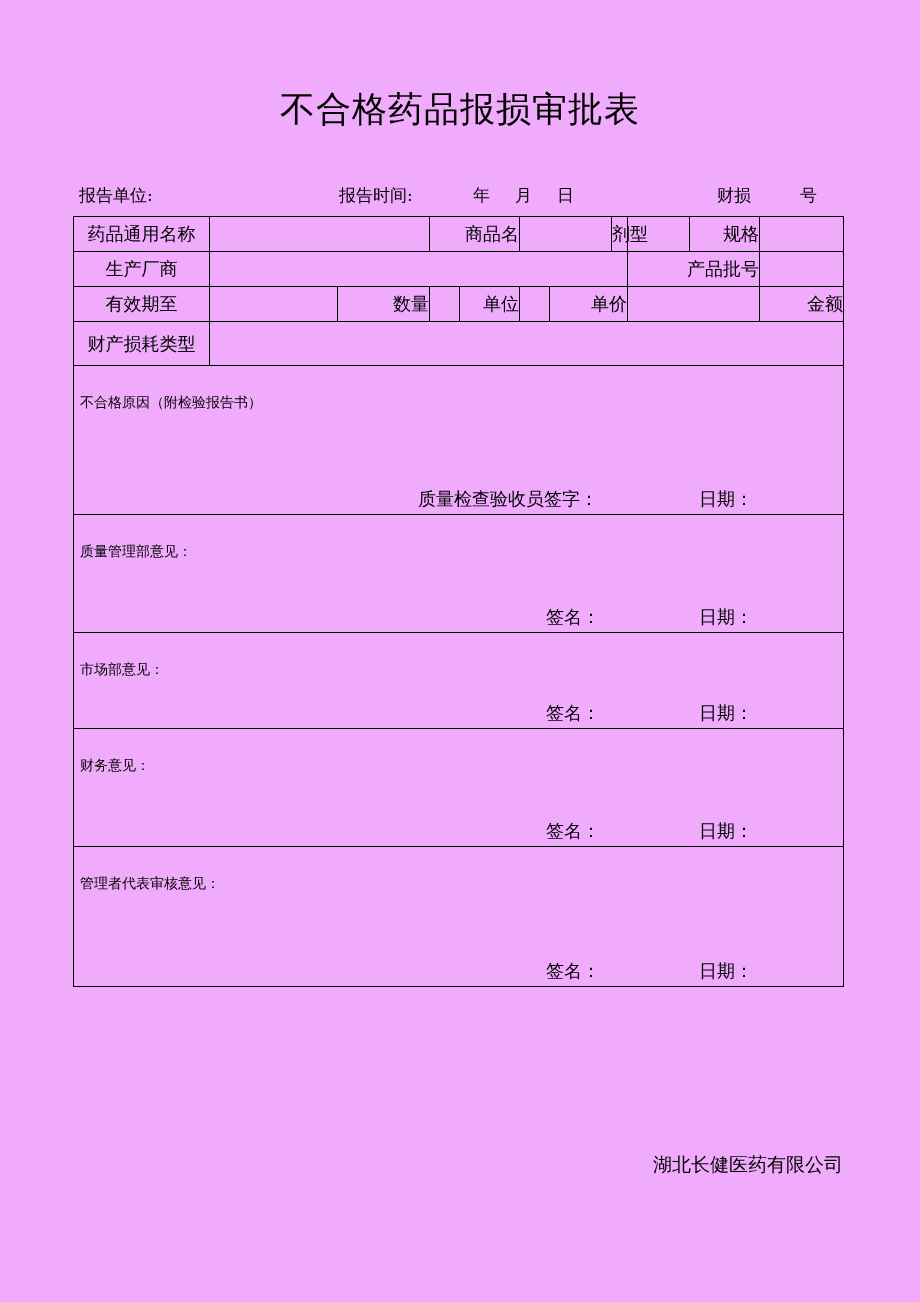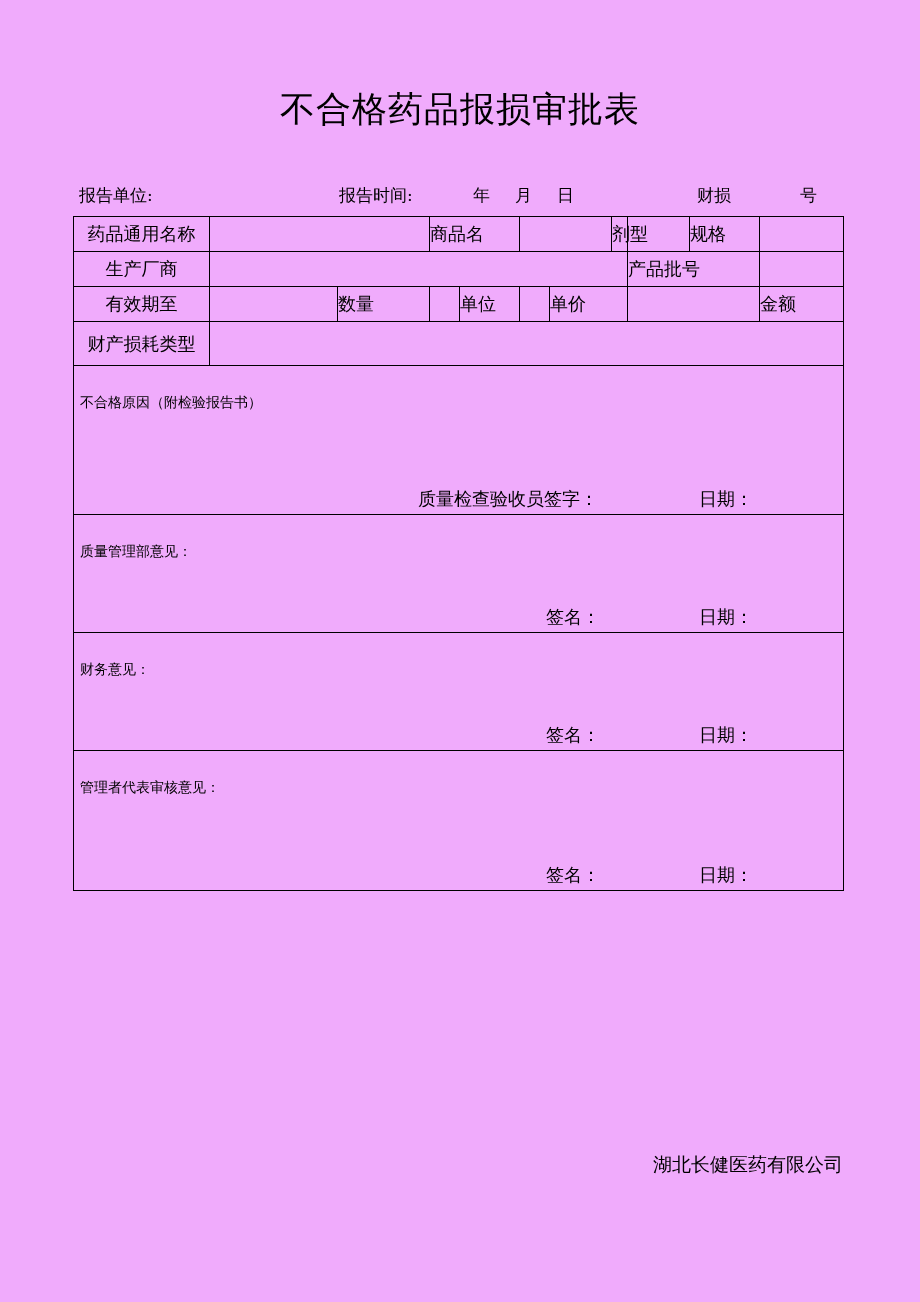--- a/index.html
+++ b/index.html
@@ -51,21 +51,21 @@
     font-size: 17px;
     line-height: 26px;
     white-space: nowrap;
   }
   .hdr-item { position: absolute; top: 0; }
   .hdr-unit   { left: 6px; }
   .hdr-time   { left: 266px; }
   .hdr-y      { left: 400px; }
   .hdr-m      { left: 442px; }
   .hdr-d      { left: 484px; }
-  .hdr-loss   { left: 624px; }
+  .hdr-loss   { left: 644px; }
   .hdr-no     { left: 727px; }
 
   
   .form-table {
     position: absolute;
     left: 73px;
     top: 216px;
     width: 770px;
     border-collapse: collapse;
     table-layout: fixed;
@@ -76,21 +76,21 @@
     padding: 0;
     vertical-align: middle;
     font-size: 18px;
     line-height: 22px;
     white-space: nowrap;
   }
   .lbl {
     text-align: center;
   }
   .lbl-tight {
-    text-align: left;
+    text-align: right;
     padding: 0 2px;
   }
   .blank { }
 
   tr.r-info { height: 35px; }
   tr.r-type { height: 44px; }
 
   
   td.opinion {
     position: relative;
@@ -216,20 +216,29 @@
     <tr>
       <td class="opinion" colspan="12" style="height:117px">
         <div class="op-title">质量管理部意见：</div>
         <div class="op-sign">
           <span class="s-name">签名：</span>
           <span class="s-date">日期：</span>
         </div>
       </td>
     </tr>
 
+    <tr>
+      <td class="opinion" colspan="12" style="height:95px">
+        <div class="op-title">市场部意见：</div>
+        <div class="op-sign">
+          <span class="s-name">签名：</span>
+          <span class="s-date">日期：</span>
+        </div>
+      </td>
+    </tr>
 
     <tr>
       <td class="opinion" colspan="12" style="height:117px">
         <div class="op-title">财务意见：</div>
         <div class="op-sign">
           <span class="s-name">签名：</span>
           <span class="s-date">日期：</span>
         </div>
       </td>
     </tr>

